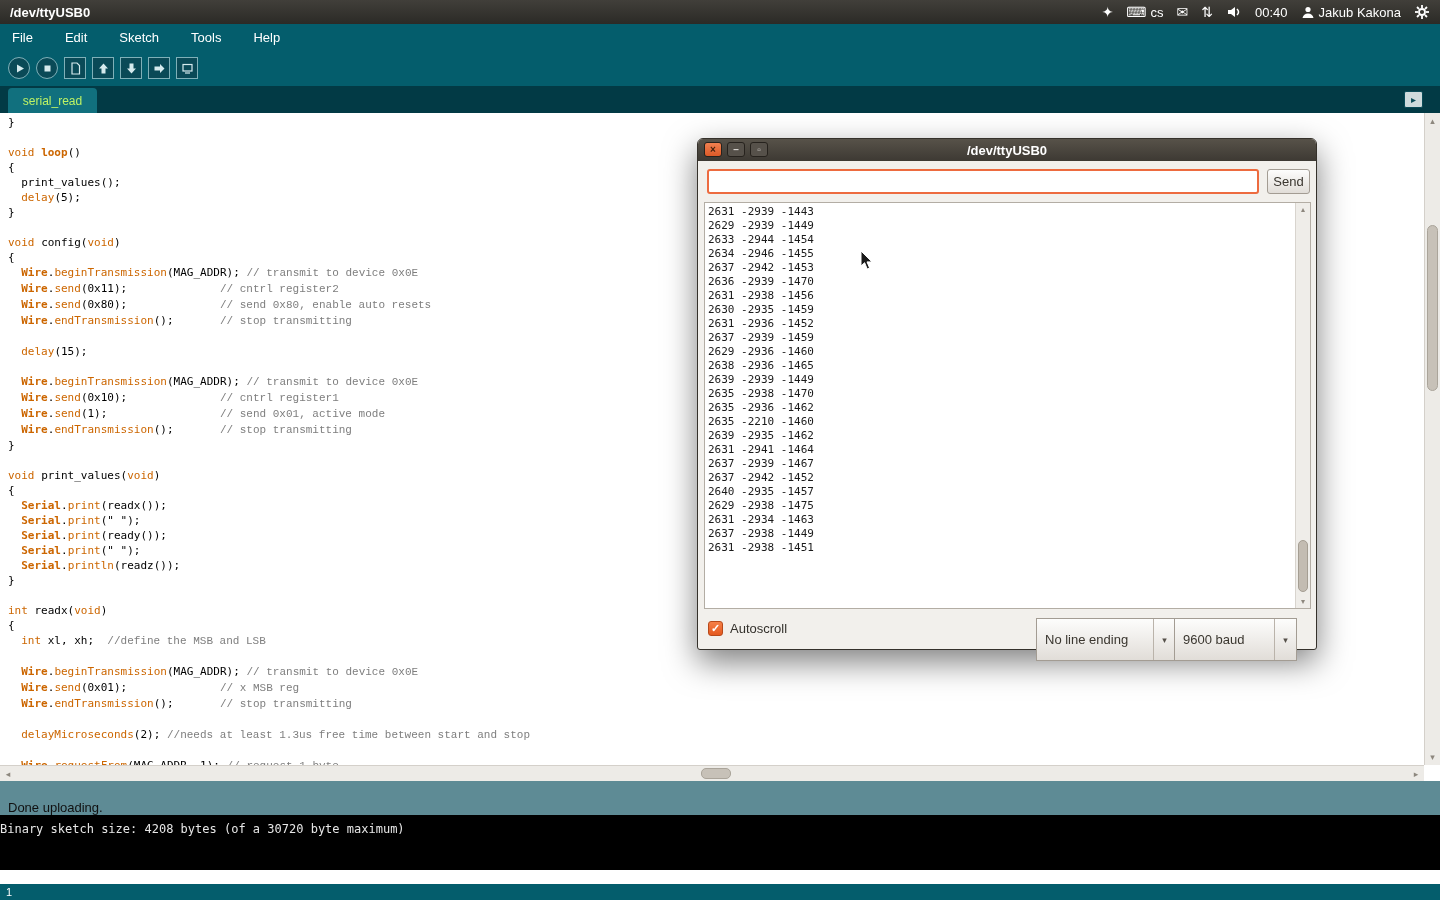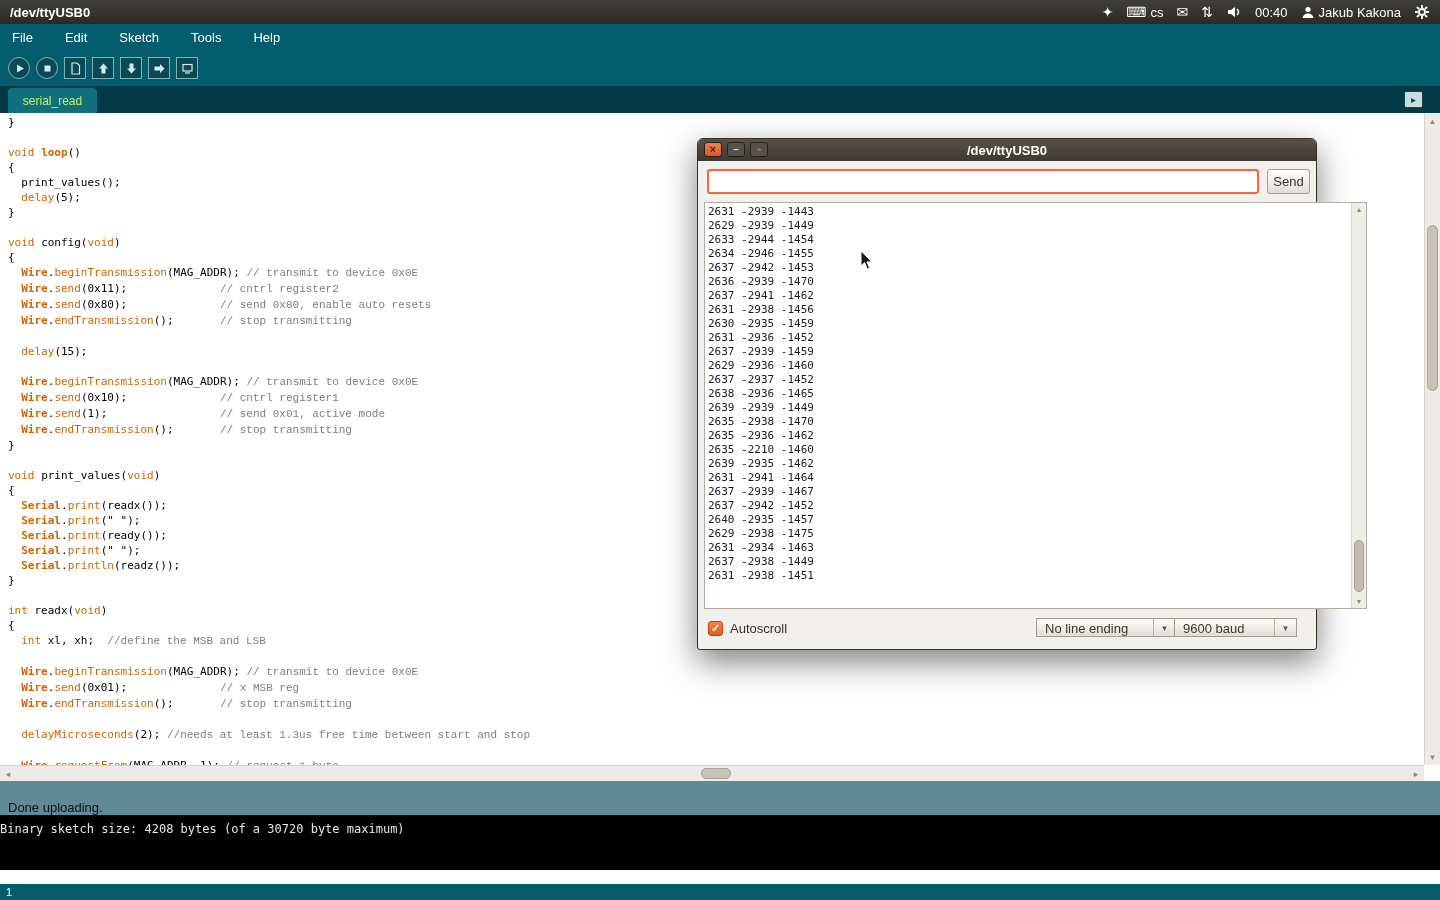--- a/index.html
+++ b/index.html
@@ -85,41 +85,41 @@
   .win-btn.close { background:linear-gradient(#f08050,#dd5a28); color:#41210f; }
   .win-btn.min, .win-btn.max { background:#56514a; color:#d9d6d1; }
 
   .serial-input { position:absolute; left:9px; top:30px; width:552px; height:25px;
     background:#fff; border:2px solid #ed6b3f; border-radius:3px; font-size:13px;
     font-family:"Liberation Sans",sans-serif; padding:0 6px; outline:none; }
   .send-btn { position:absolute; left:569px; top:30px; width:43px; height:25px;
     background:linear-gradient(#fdfdfc,#e1ddd8); border:1px solid #a39c93; border-radius:3px;
     font-size:13px; color:#3a362f; display:flex; align-items:center; justify-content:center; }
 
-  .serial-output-wrap { position:absolute; left:6px; top:63px; width:663px; height:407px;
+  .serial-output-wrap { position:absolute; left:6px; top:63px; width:607px; height:407px;
     background:#fff; border:1px solid #b3ada4; }
   .serial-output { position:absolute; left:3px; top:2px; right:17px; bottom:2px;
     overflow:hidden; font-family:"DejaVu Sans Mono",monospace; font-size:11px;
     line-height:14px; color:#1a1a1a; }
   .out-scroll { position:absolute; right:0; top:0; width:15px; height:100%;
     background:#efede9; border-left:1px solid #d8d4ce; }
   .out-scroll .sarrow { position:absolute; left:0; width:14px; height:13px; color:#8d877e;
     font-size:8px; display:flex; align-items:center; justify-content:center; }
   .out-thumb { position:absolute; left:2px; bottom:16px; width:10px; height:52px;
     background:#c3bcb2; border-radius:5px; border:1px solid #a59e93; }
 
   .serial-bottom { position:absolute; left:0; top:477px; width:620px; height:30px; }
   .autoscroll { position:absolute; left:10px; top:5px; display:flex; align-items:center;
     gap:7px; font-size:13px; color:#33302b; }
   .checkbox { width:15px; height:15px; background:linear-gradient(#f58048,#e4591f);
     border:1px solid #b8491a; border-radius:3px; color:#fff; font-size:11px; font-weight:bold;
     display:flex; align-items:center; justify-content:center; }
-  .dropdown { position:absolute; top:2px; height:19px; background:linear-gradient(#fdfdfc,#e1ddd8);
+  .dropdown { position:absolute; top:2px; height:43px; background:linear-gradient(#fdfdfc,#e1ddd8);
     border:1px solid #a39c93; border-radius:0; font-size:13px; color:#3a362f;
-    display:flex; align-items:flex-end; }
+    display:flex; align-items:center; }
   .dd-label { padding:0 8px; flex:1; white-space:nowrap; }
   .dd-arrow { width:22px; height:100%; border-left:1px solid #bab3aa;
     display:flex; align-items:center; justify-content:center; font-size:9px; color:#56514a; }
   .dd-lineending { left:338px; width:140px; }
   .dd-baud { left:476px; width:123px; }
 
   
   .cursor { position:absolute; left:860px; top:250px; pointer-events:none; z-index:99; }
 </style>
 </head>
@@ -281,27 +281,25 @@
   </div>
 
   <div class="serial-output-wrap">
     <div class="serial-output">
         <div>2631 -2939 -1443</div>
         <div>2629 -2939 -1449</div>
         <div>2633 -2944 -1454</div>
         <div>2634 -2946 -1455</div>
         <div>2637 -2942 -1453</div>
         <div>2636 -2939 -1470</div>
-        <div>2637 -2941 -1462</div>
         <div>2631 -2938 -1456</div>
         <div>2630 -2935 -1459</div>
         <div>2631 -2936 -1452</div>
         <div>2637 -2939 -1459</div>
         <div>2629 -2936 -1460</div>
-        <div>2637 -2937 -1452</div>
         <div>2638 -2936 -1465</div>
         <div>2639 -2939 -1449</div>
         <div>2635 -2938 -1470</div>
         <div>2635 -2936 -1462</div>
         <div>2635 -2210 -1460</div>
         <div>2639 -2935 -1462</div>
         <div>2631 -2941 -1464</div>
         <div>2637 -2939 -1467</div>
         <div>2637 -2942 -1452</div>
         <div>2640 -2935 -1457</div>

